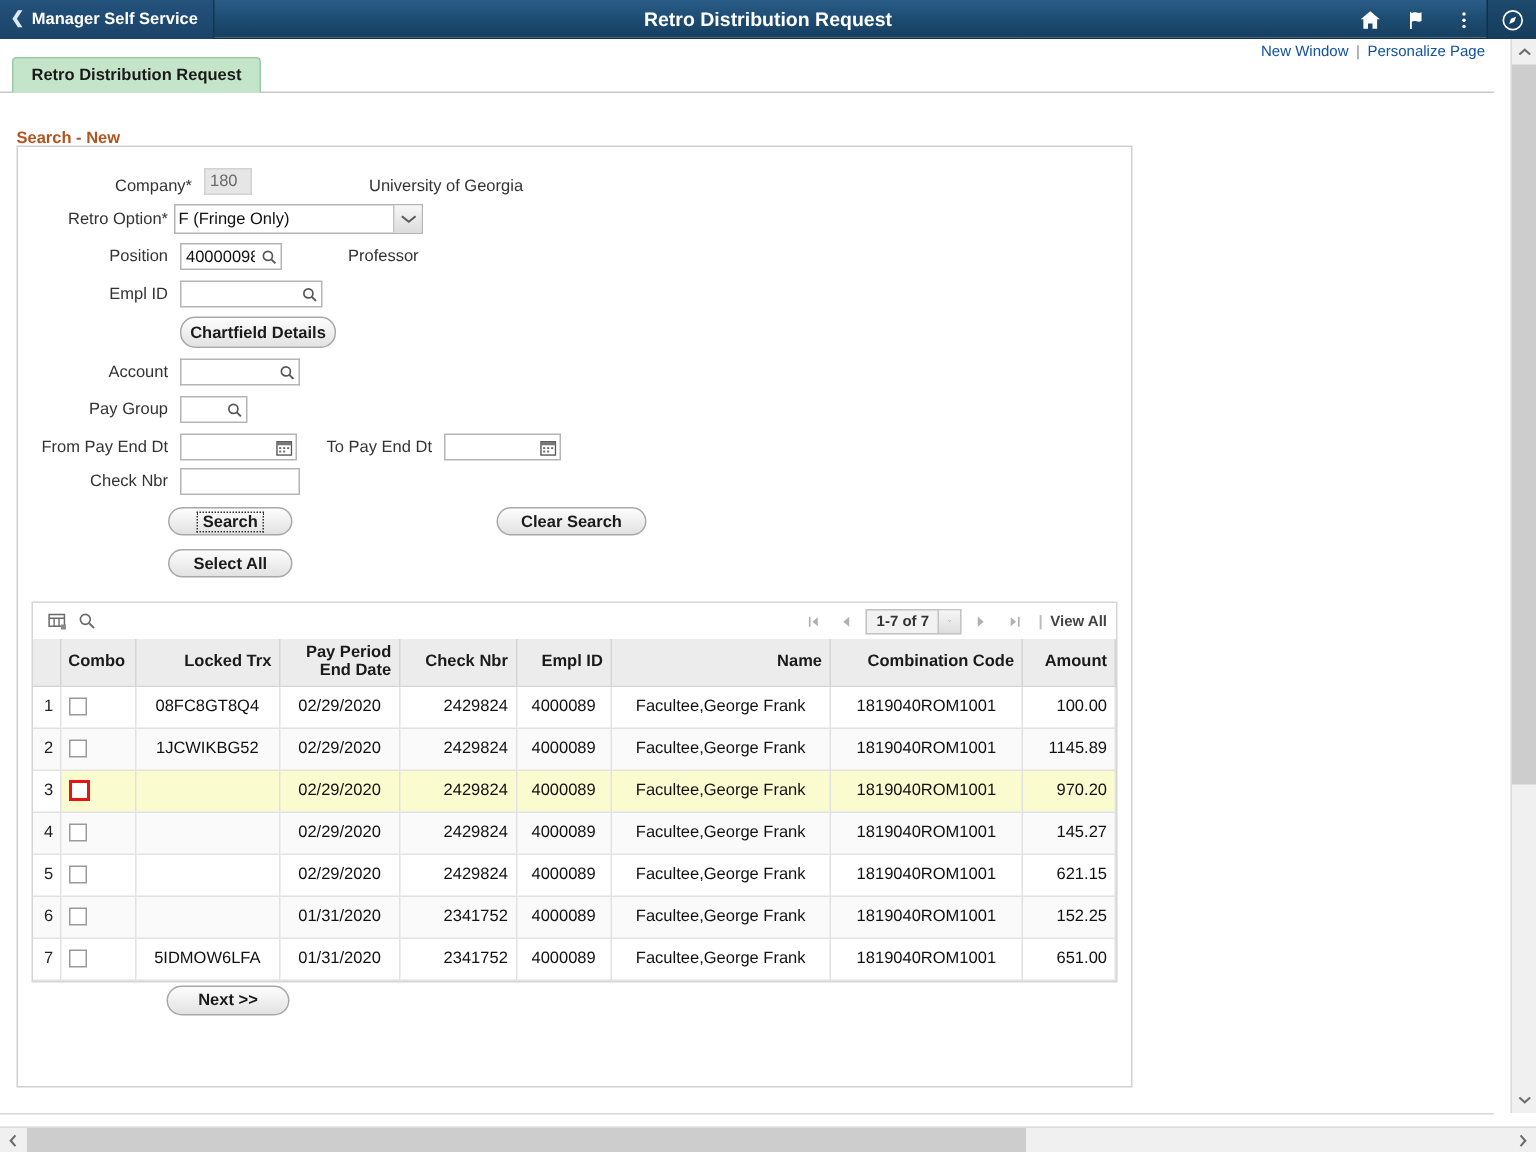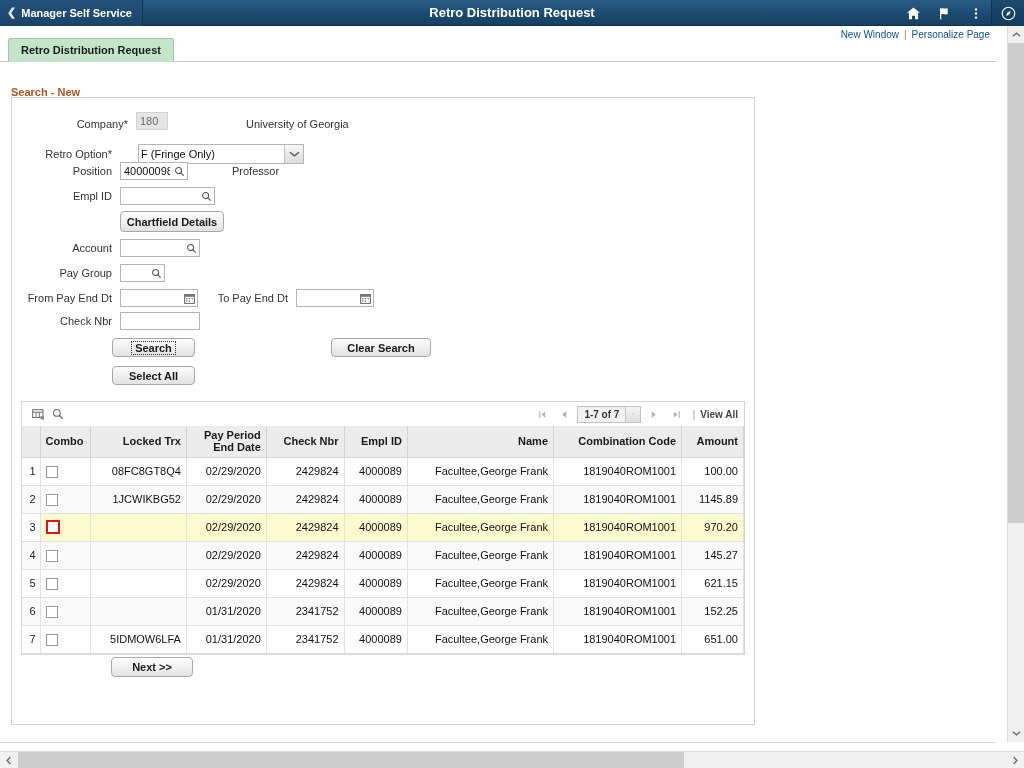--- a/index.html
+++ b/index.html
@@ -138,21 +138,21 @@
     width: 19px; height: 18px;
     background: linear-gradient(180deg, #f7f7f7 0%, #dcdcdc 100%);
     border-left: 1px solid #c2c2c2;
     display: flex; align-items: center; justify-content: center;
     pointer-events: none; color: #555;
   }
 
   .btn {
     background: linear-gradient(180deg, #fdfdfd 0%, #e2e2e2 100%);
     border: 1px solid #a8a8a8;
-    border-radius: 4px;
+    border-radius: 10px;
     font-family: "Liberation Sans", sans-serif;
     font-size: 11px; font-weight: bold; color: #1a1a1a;
     cursor: pointer;
     display: flex; align-items: center; justify-content: center;
     overflow: hidden; white-space: nowrap;
   }
   .btn.focused { }
   .btn.focused .btn-inner {
     outline: 1px dotted #333; outline-offset: 0;
     padding: 0 3px;
@@ -254,21 +254,21 @@
   }
   table.grid tr.alt td { background: #fafafa; }
   table.grid tr.sel-row td { background: #fbfbd0; }
   table.grid td.idx {
     width: 18px; border-left: none; text-align: right;
     padding: 3px 4px 3px 0; color: #222; background: transparent;
   }
   table.grid tr.sel-row td.idx { background: transparent; }
   table.grid td.c-sel { width: 50px; text-align: left; }
   table.grid td.num { text-align: right; }
-  table.grid td.left { text-align: right; }
+  table.grid td.left { text-align: center; }
 
   .cbx {
     width: 12px; height: 12px;
     border: 1px solid #9a9a9a; background: #fff;
     display: inline-block; cursor: pointer; vertical-align: middle;
   }
   .cbx.redbox {
     width: 14px; height: 14px;
     border: 2px solid #e81313;
   }
@@ -365,21 +365,21 @@
   <div class="section-title">Search - New</div>
 
   <div class="panel">
 
     <div class="frow" style="left:16px; top:14px;align-items:flex-end;">
       <div class="flabel" style="width:100px;">Company*</div>
       <input class="inp readonly" style="width: 32px; margin-left: 8px;" readonly="" value="180">
       <div class="fdisplay" style="margin-left:78px;">University of Georgia</div>
     </div>
 
-    <div class="frow" style="left:0; top:46px;gap:22px;">
+    <div class="frow" style="left:0; top:38px;">
       <div class="flabel" style="width:100px;">Retro Option*</div>
       <div class="sel-wrap" style="margin-left:4px;">
         <select class="sel"><option>F (Fringe Only)</option><option>E (Earnings Only)</option><option>B (Both)</option></select>
         <span class="sel-arrow">
           <svg width="11" height="8" viewBox="0 0 12 8" aria-hidden="true">
             <path d="M1 2l5 4 5-4" fill="none" stroke="#5a5a5a" stroke-width="1.5"></path>
           </svg>
         </span>
       </div>
     </div>

